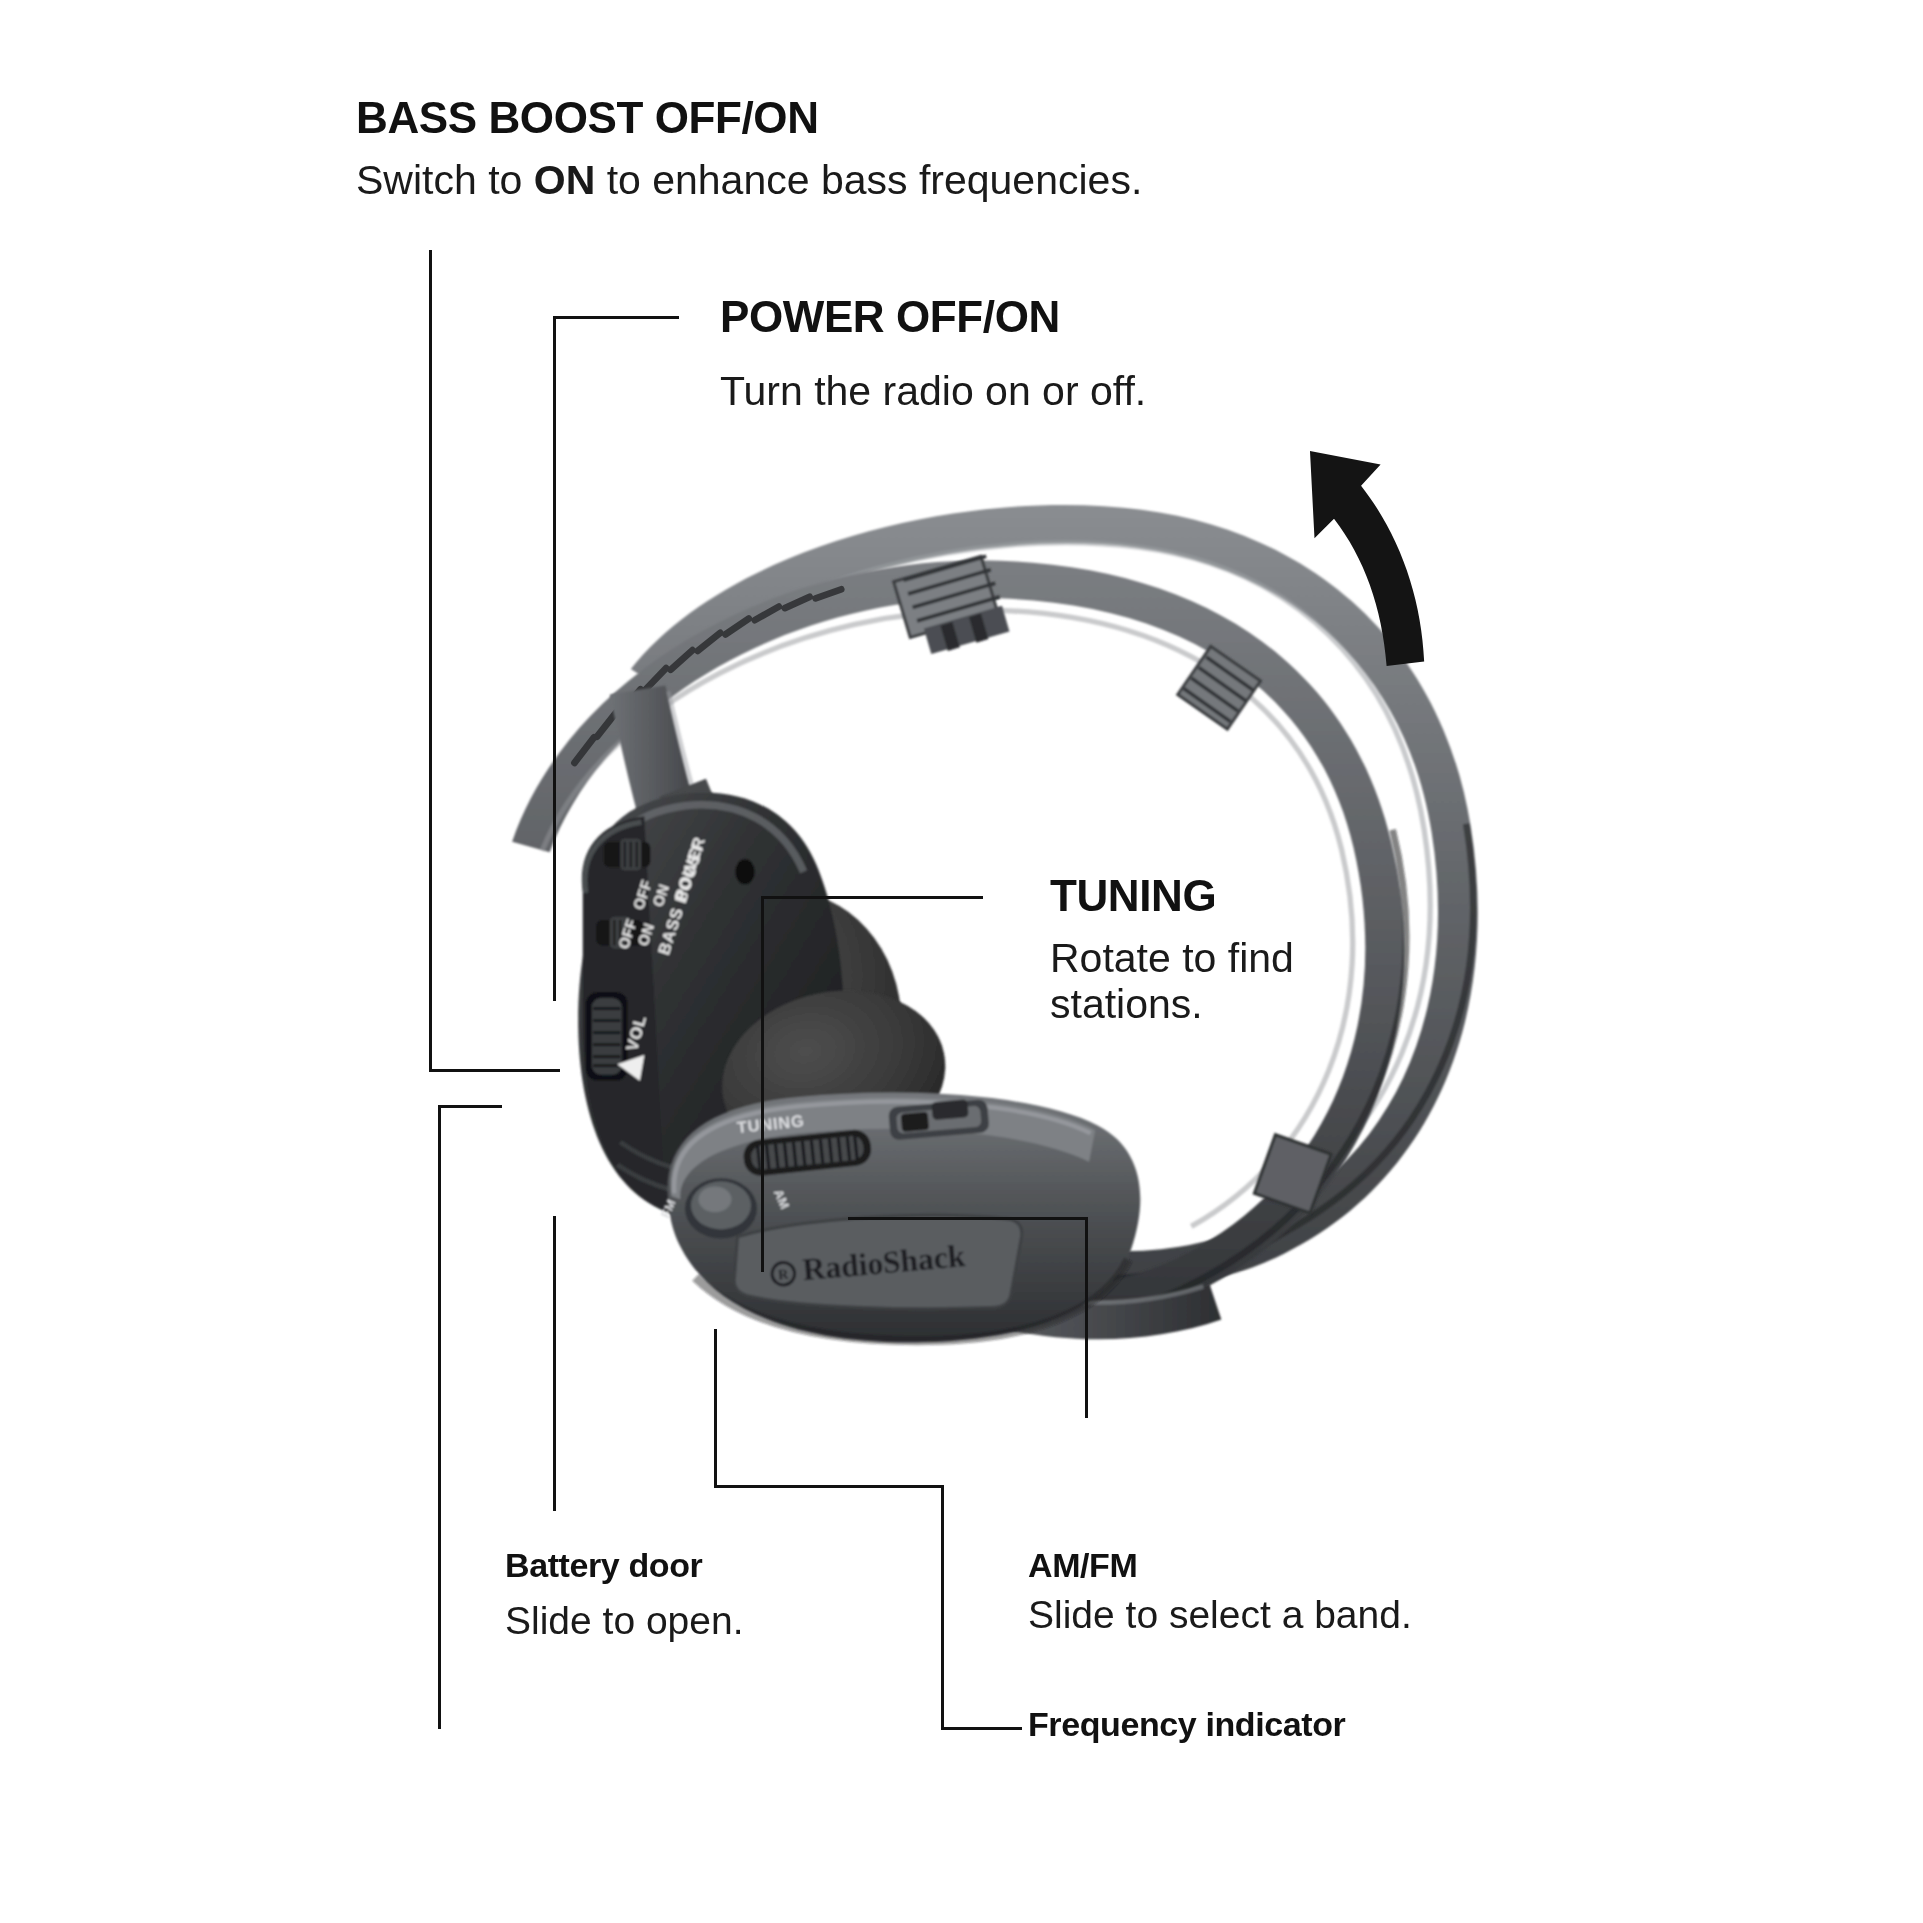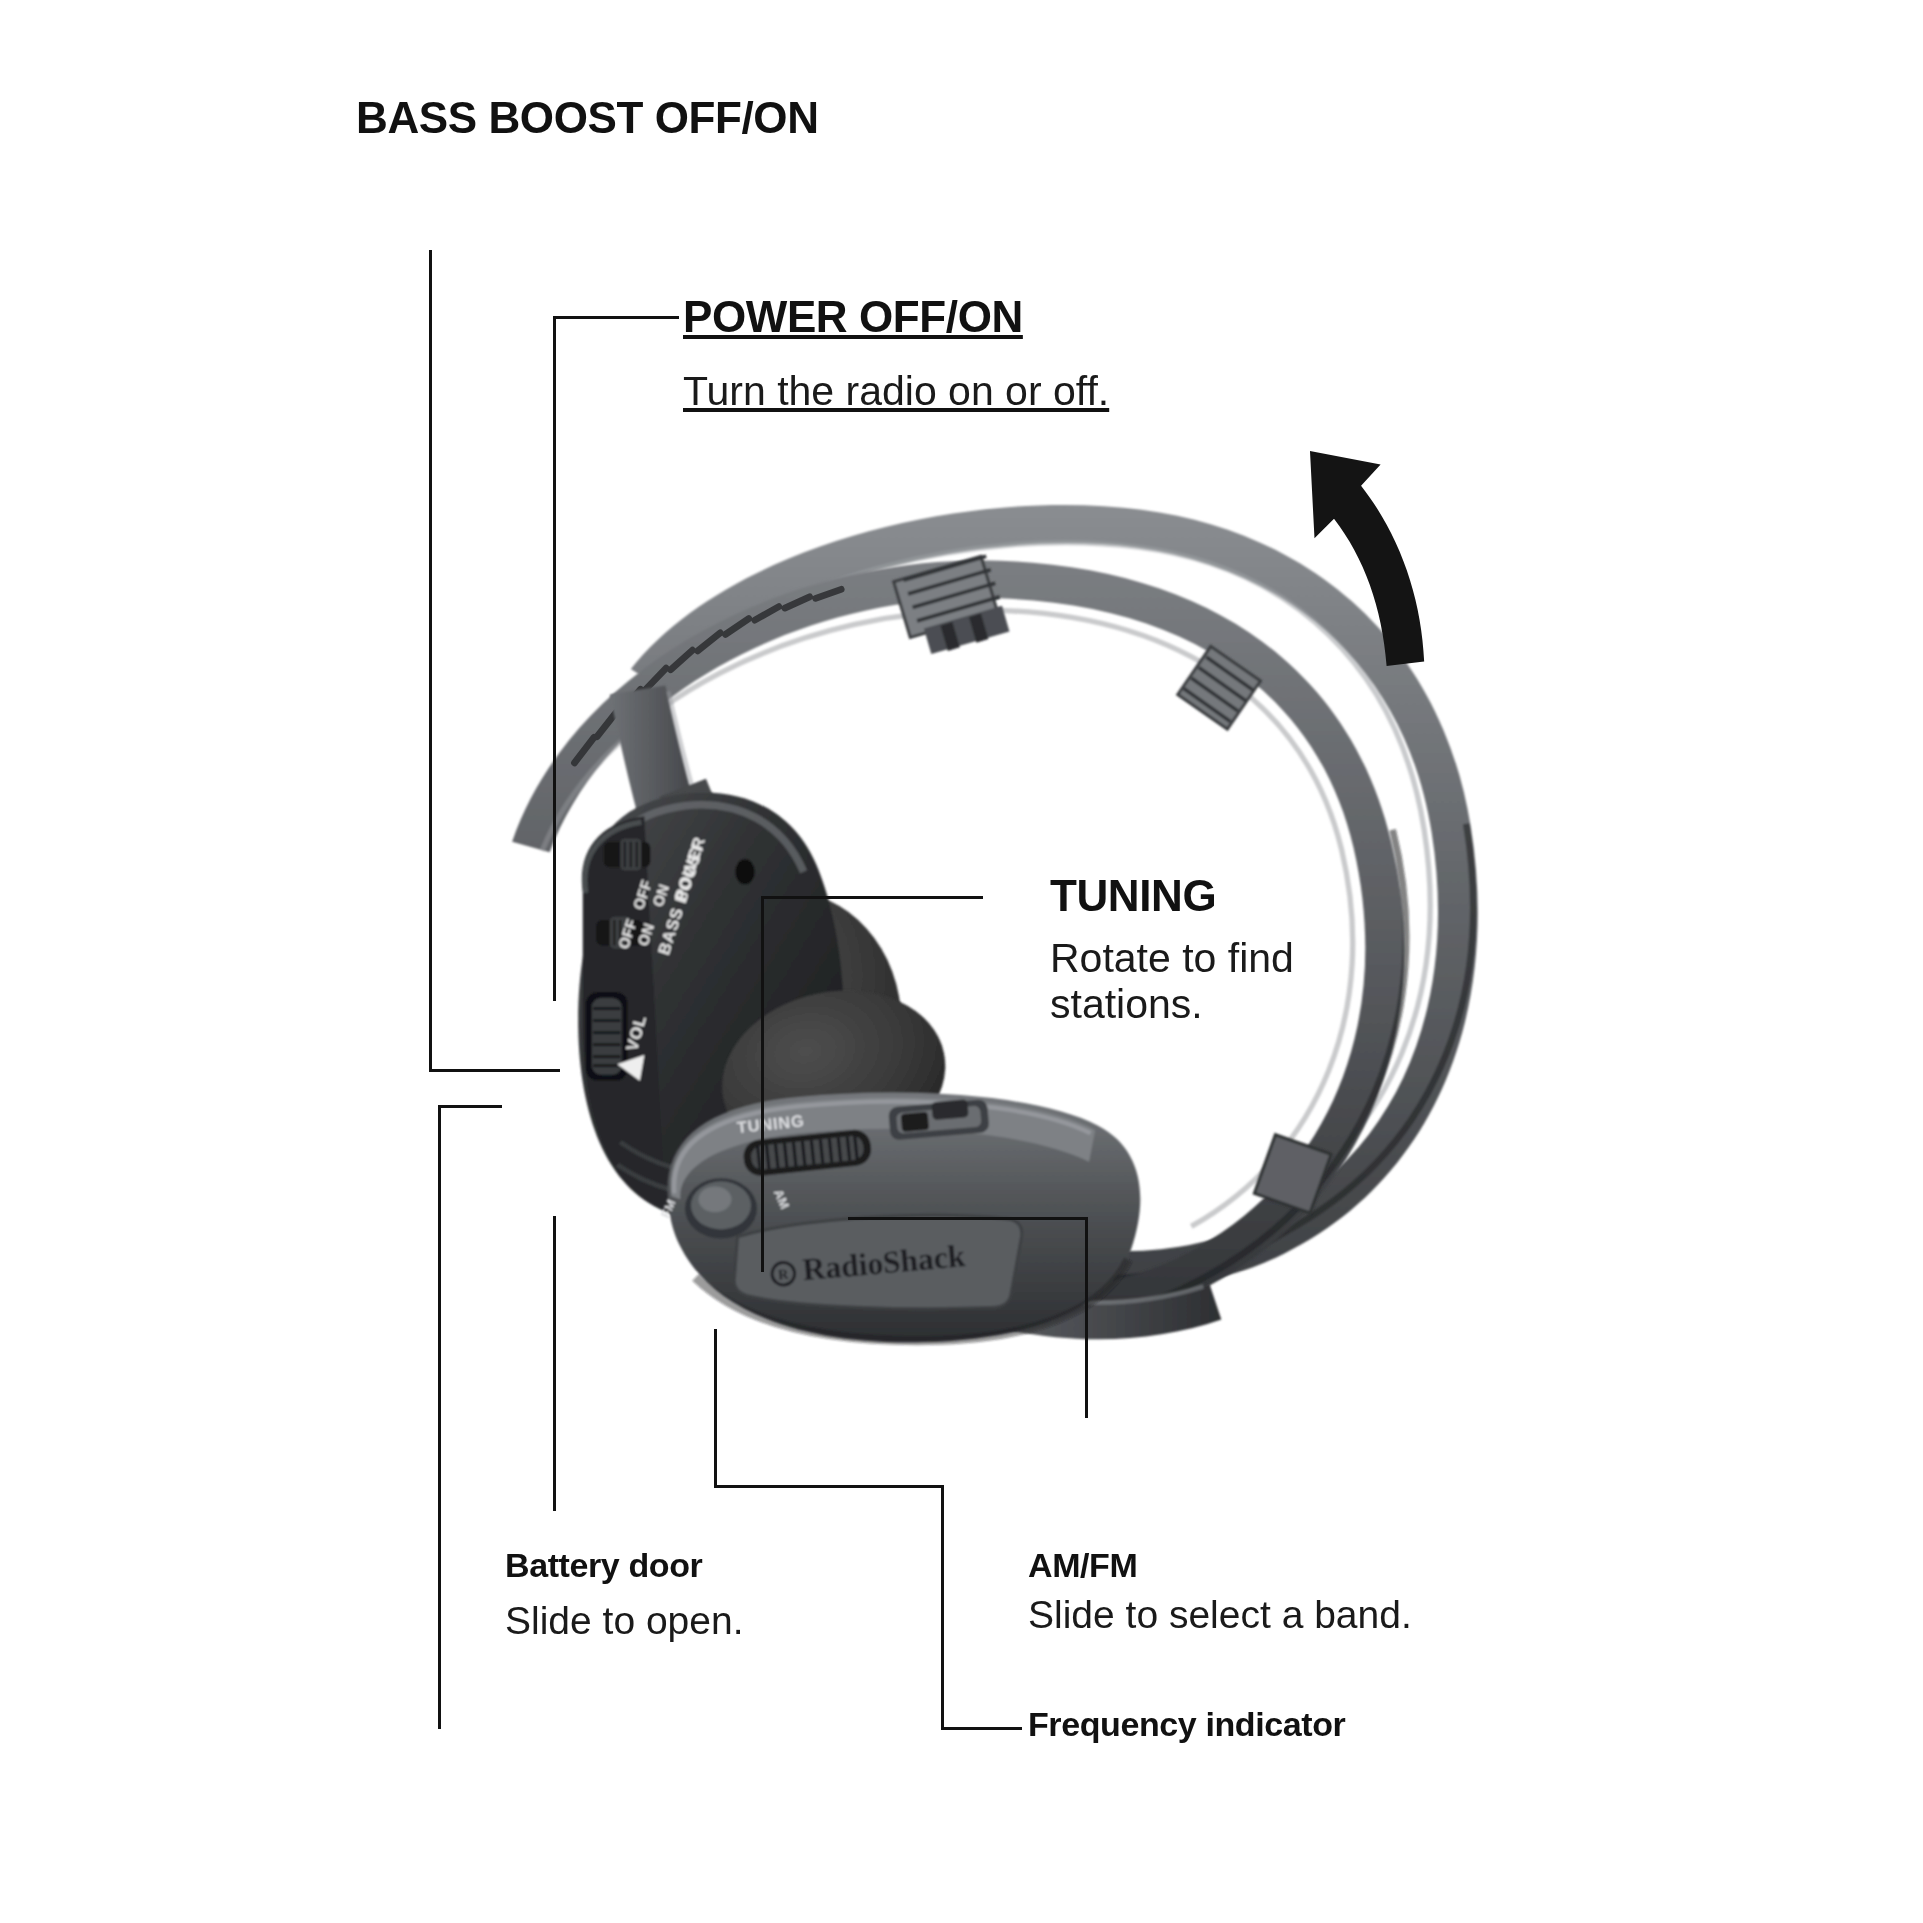--- a/index.html
+++ b/index.html
@@ -353,23 +353,26 @@
   <div class="ln lnh" style="left:848px;top:1217px;width:240px;"></div>
   <div class="ln lnv" style="left:1085px;top:1217px;height:201px;"></div>
 
   <div class="ln lnv" style="left:714px;top:1329px;height:159px;"></div>
   <div class="ln lnh" style="left:714px;top:1485px;width:230px;"></div>
   <div class="ln lnv" style="left:941px;top:1485px;height:245px;"></div>
   <div class="ln lnh" style="left:941px;top:1727px;width:81px;"></div>
 
   <div class="callout" style="left:356px;top:96px;">
     <div class="c-title t-lg">BASS BOOST OFF/ON</div>
-  </div>
-
-  <div class="callout" style="left:683px;top:295px;text-decoration:underline;">
+    <div class="c-body b-lg" style="margin-top:18px;">
+      <span>Switch to </span><b>ON</b><span> to enhance bass frequencies.</span>
+    </div>
+  </div>
+
+  <div class="callout" style="left:720px;top:295px;">
     <div class="c-title t-lg">POWER OFF/ON</div>
     <div class="c-body b-lg" style="margin-top:30px;">Turn the radio on or off.</div>
   </div>
 
   <div class="callout" style="left:1050px;top:874px;">
     <div class="c-title t-lg">TUNING</div>
     <div class="c-body b-lg" style="margin-top:18px;">Rotate to find</div>
     <div class="c-body b-lg">stations.</div>
   </div>
 

